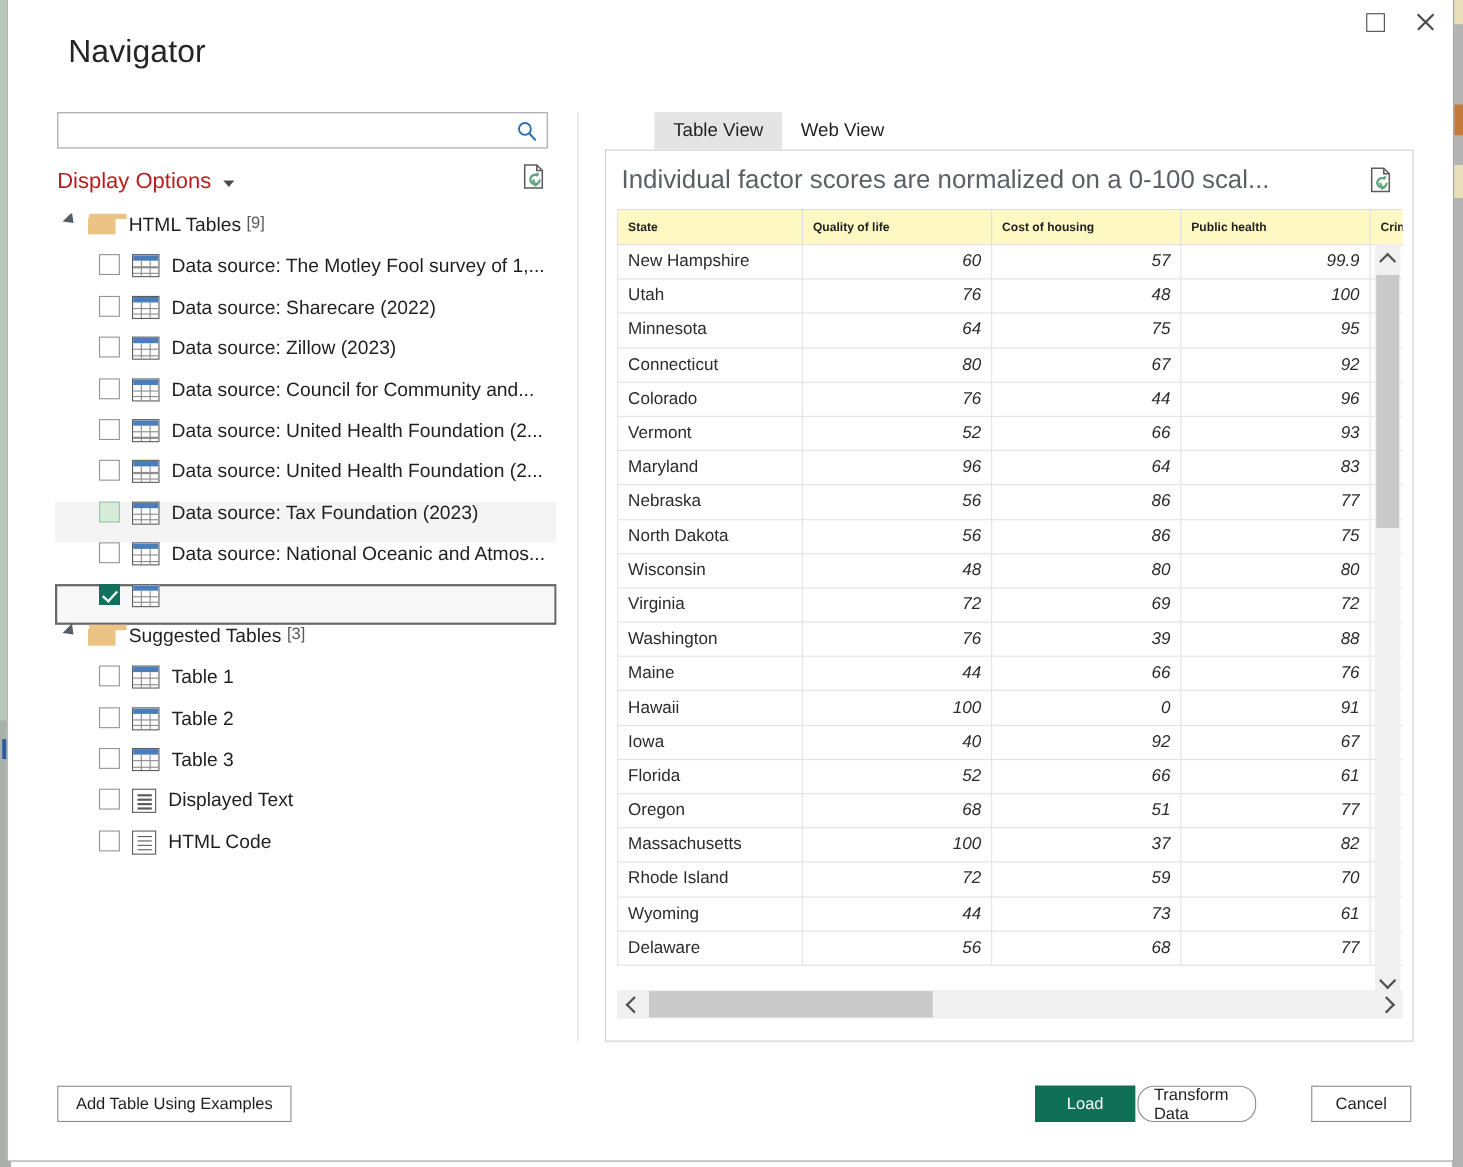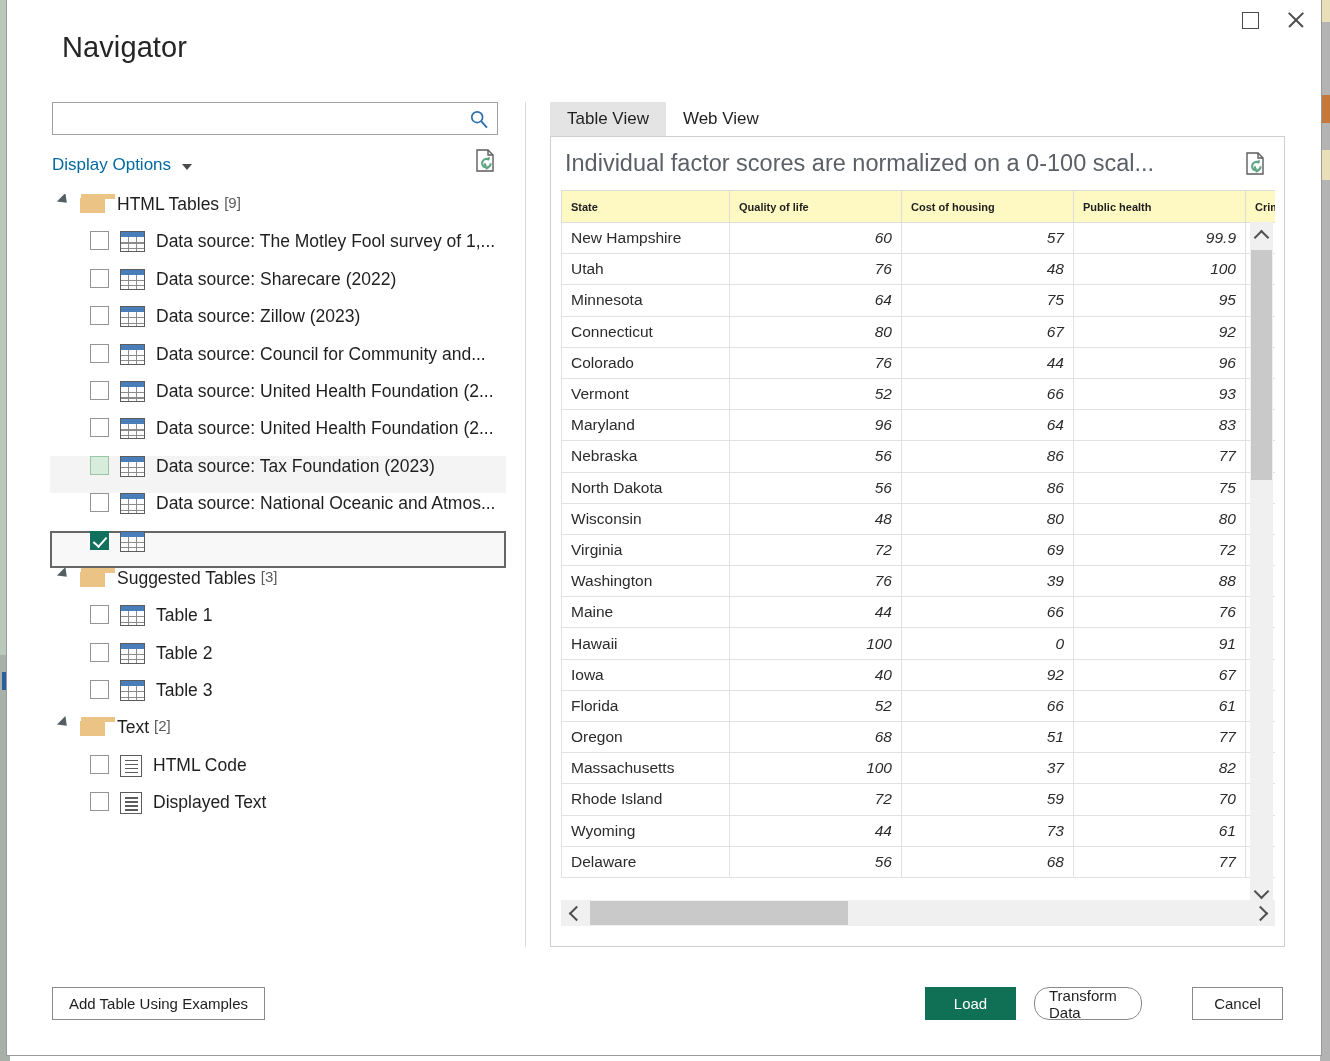--- a/index.html
+++ b/index.html
@@ -84,21 +84,21 @@
   }
   #search-icon {
     position: absolute; right: 8px; top: 6px;
     width: 20px; height: 20px;
   }
   #options-row {
     position: relative; margin-top: 17px; height: 26px;
     display: flex; align-items: center;
   }
   #display-options-label {
-    font-size: 17px; color: #0369a1;
+    font-size: 20px; color: #b91c1c;
   }
   #display-options-caret {
     margin-left: 11px; width: 0; height: 0;
     border-left: 5.5px solid transparent;
     border-right: 5.5px solid transparent;
     border-top: 6px solid #4a4a4a;
     margin-top: 3px;
   }
   #refresh-left {
     position: absolute; right: 8px; top: -4px;
@@ -207,21 +207,21 @@
     position: absolute; left: 543px; top: 102px;
     width: 735px; height: 845px;
   }
   #tabs { display: flex; height: 34px; }
   .tab {
     padding: 0 17px; height: 34px;
     display: flex; align-items: center;
     font-size: 17px; color: #1f1f1f;
     background: transparent;
   }
-  .tab.active { background: #e4e4e4; }
+  .tab.active { background: #e4e4e4; margin-left: 45px; }
 
   #preview-box {
     position: absolute; left: 0; top: 34px;
     width: 735px; height: 311px;
     border: 1px solid #cfcfcf; background: #ffffff;
     height: 811px;
   }
   #preview-header {
     position: relative; height: 53px;
     display: flex; align-items: center;
@@ -307,21 +307,21 @@
 
   
   .btn {
     height: 33px; border: 1px solid #8a8a8a; background: #ffffff;
     font-family: "Liberation Sans", sans-serif; font-size: 15px; color: #1f1f1f;
     display: flex; align-items: center; justify-content: center;
     position: absolute; cursor: default; padding: 0 14px;
   }
   #btn-add-example { left: 45px; bottom: 35px; width: 213px; }
   #btn-load {
-    right: 305px; bottom: 35px; width: 91px;
+    right: 289px; bottom: 35px; width: 91px;
     background: #0f7055; border-color: #0f7055; color: #ffffff;
   }
   #btn-transform { right: 179px; bottom: 35px; width: 108px; border-radius: 15px; }
   #btn-cancel { right: 38px; bottom: 35px; width: 91px; }
 </style>
 </head>
 <body>
 
 <div id="bg-strip-left">
     <div class="tint"></div>
@@ -518,48 +518,39 @@
           <span class="cbx"></span>
           <span class="tbl-icon">
             <i class="hdr"></i>
             <i class="v1"></i>
             <i class="v2"></i>
             <i class="h1"></i>
             <i class="h2"></i>
           </span>
           <span class="item-label">Table 3</span>
         </div>
-        <div class="tree-group">
-          <span class="grp-arrow"></span>
-          <span class="folder-icon">
-            <span class="tab"></span>
-            <span class="body"></span>
-          </span>
-          <span class="grp-label">Text</span>
-          <span class="grp-count">[2]</span>
-        </div>
         <div class="tree-item">
           <span class="cbx"></span>
           <span class="txt-icon">
             <i></i>
             <i></i>
             <i></i>
             <i></i>
           </span>
-          <span class="item-label">HTML Code</span>
+          <span class="item-label">Displayed Text</span>
         </div>
         <div class="tree-item">
           <span class="cbx"></span>
           <span class="txt-icon">
             <i></i>
             <i></i>
             <i></i>
             <i></i>
           </span>
-          <span class="item-label">Displayed Text</span>
+          <span class="item-label">HTML Code</span>
         </div>
       </div>
   </div>
 
   <div id="divider"></div>
 
   <div id="right-pane">
 
     <div id="tabs">
       <div class="tab active">Table View</div>

